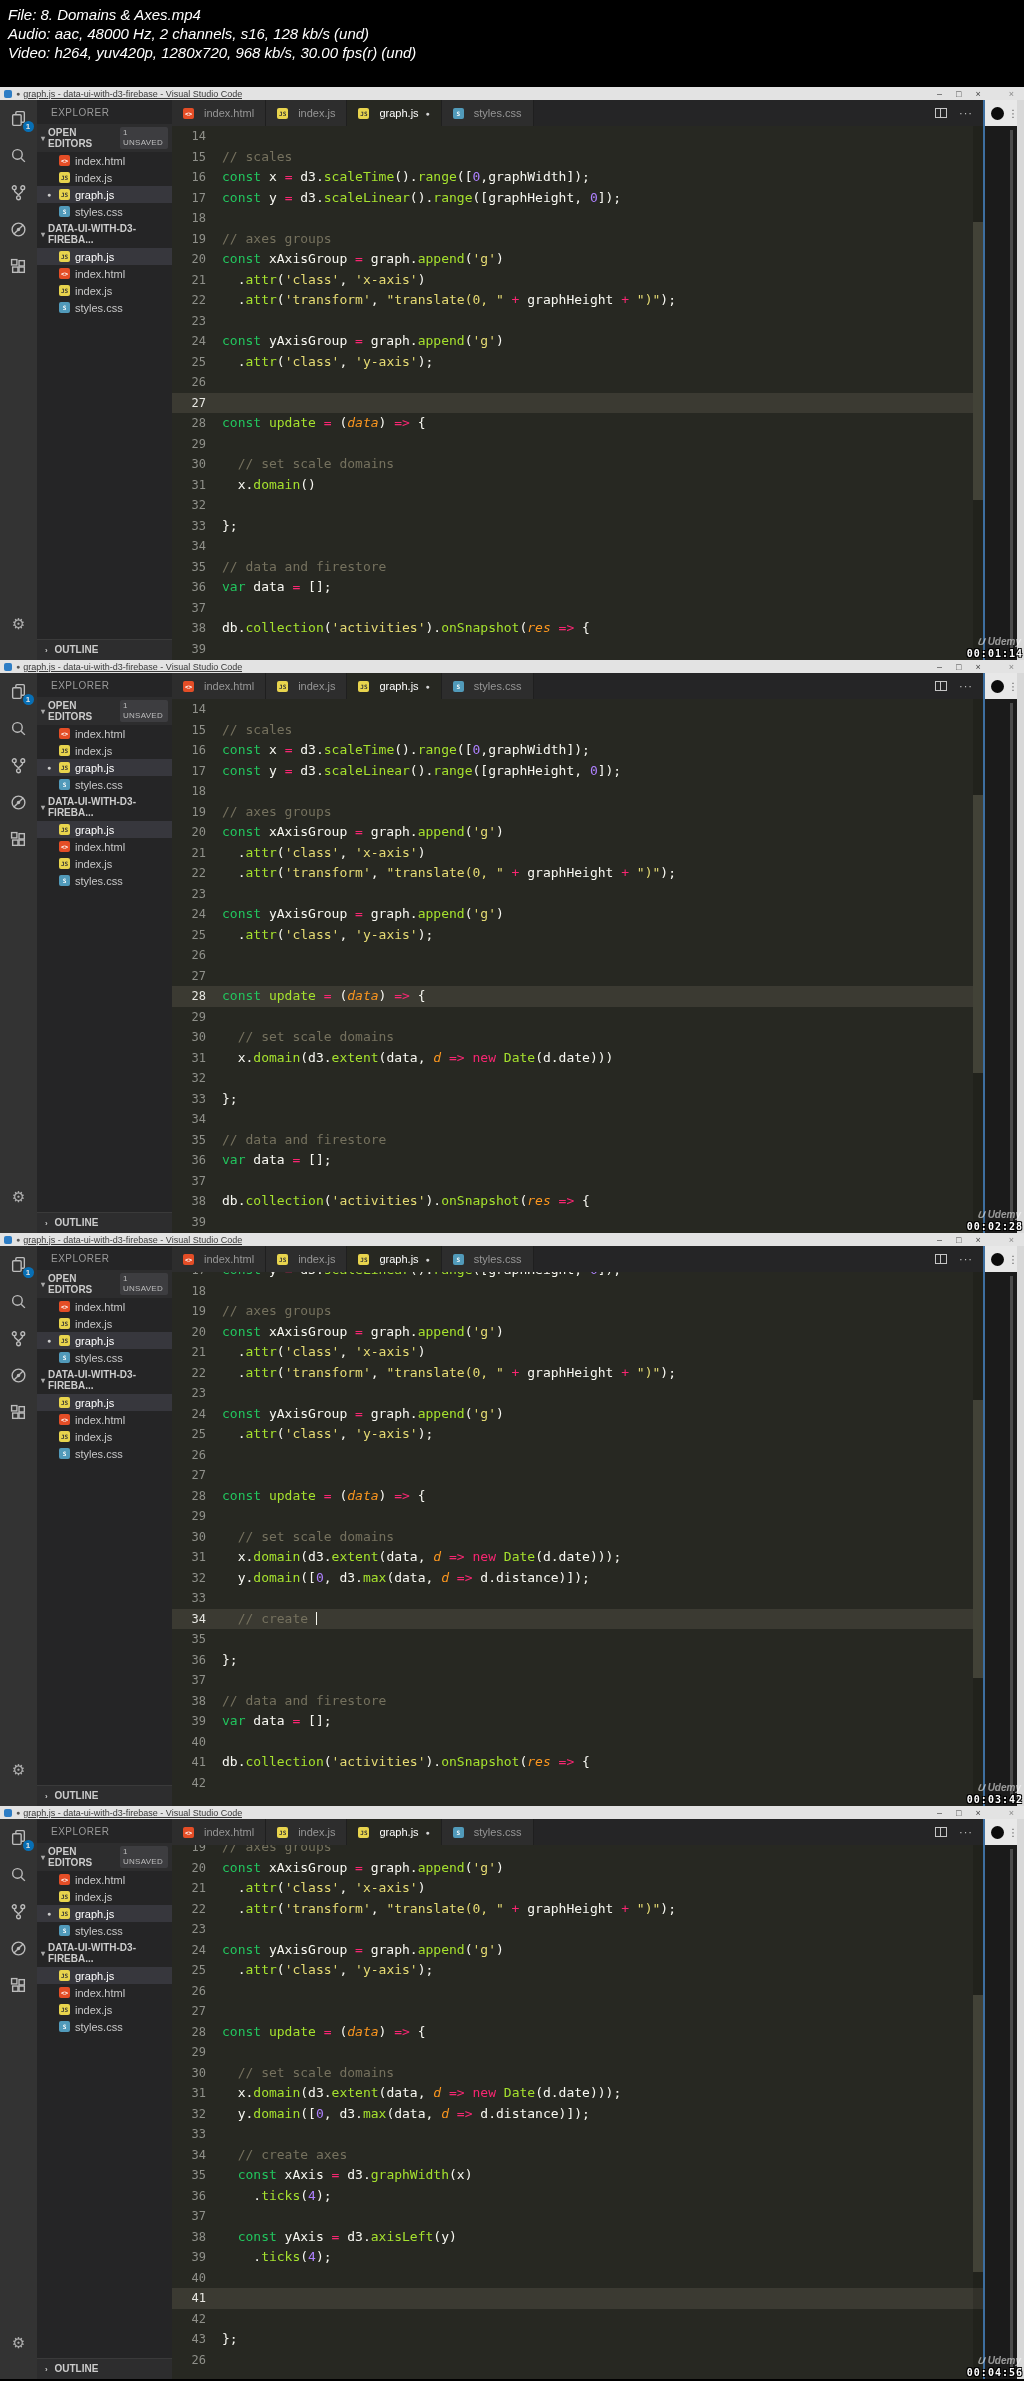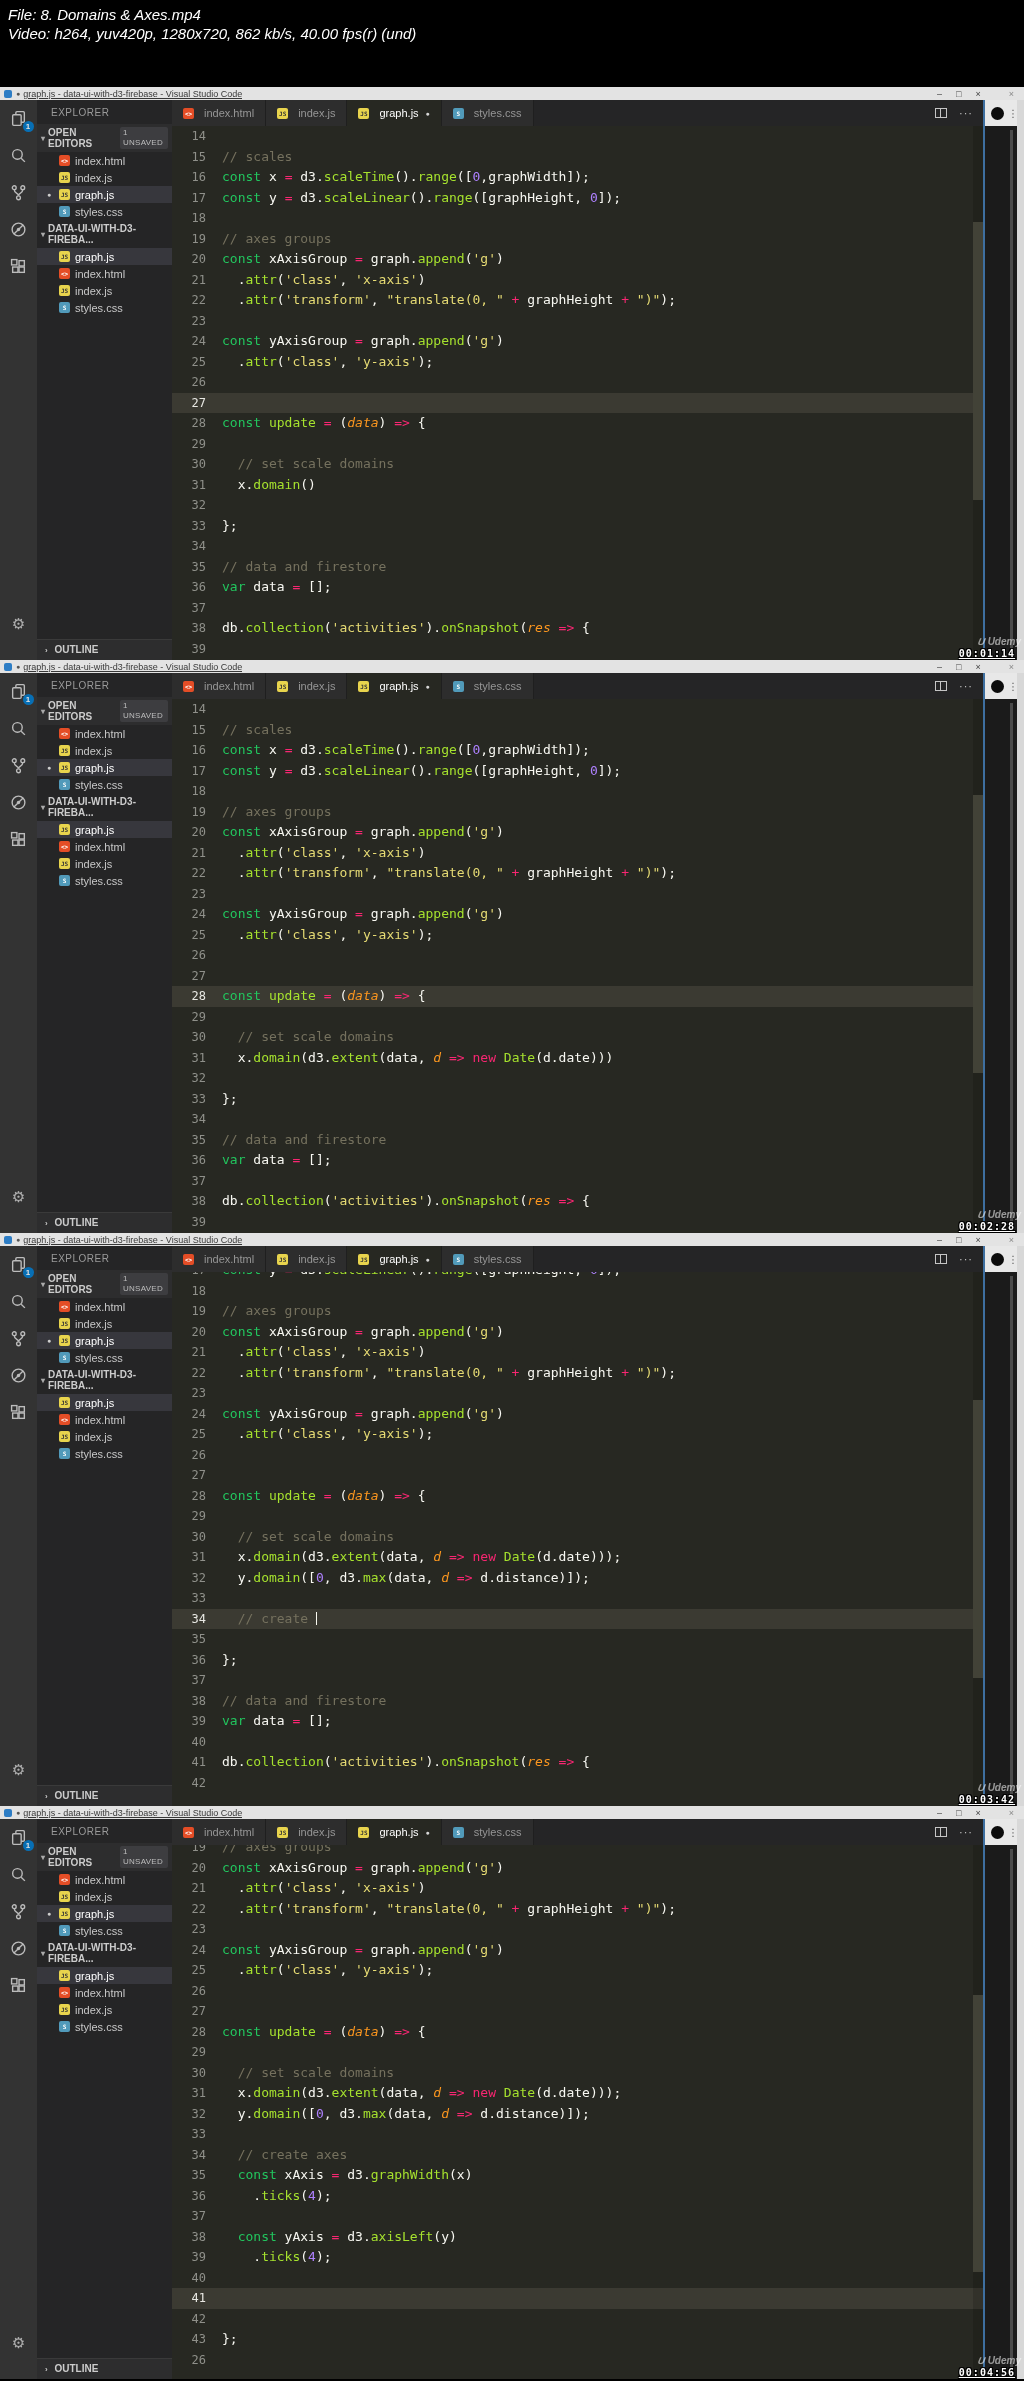--- a/index.html
+++ b/index.html
@@ -68,28 +68,29 @@
   
   .rightstrip{width:39px;flex:0 0 auto;background:#1b1b1b;border-left:2px solid #3e6fa0;position:relative;}
   .rs-top{height:26px;background:#e8e8e8;display:flex;align-items:center;justify-content:center;gap:4px;}
   .cam-circle{width:13px;height:13px;border-radius:50%;background:#0c0c0c;}
   .kebab{color:#555;font-size:10px;}
   .rs-white{position:absolute;top:0;right:0;bottom:0;width:7px;background:#d8d8d8;}
   .rs-scroll{position:absolute;top:30px;bottom:8px;right:11px;width:3px;background:#4a4a4a;}
   
   .wm{position:absolute;right:3px;bottom:13px;color:rgba(255,255,255,.55);font:italic bold 10px "Liberation Sans",sans-serif;display:flex;align-items:center;gap:2px;}
   .wm-logo{display:inline-block;transform:skewX(-12deg);font-weight:bold;}
-  .ts{position:absolute;right:9px;bottom:1px;color:#fff;font:bold 10px "DejaVu Sans Mono",monospace;text-shadow:1px 1px 0 #000,-1px -1px 0 #000,1px -1px 0 #000,-1px 1px 0 #000;letter-spacing:1px;text-decoration:underline;}
+  .ts{position:absolute;right:1px;bottom:1px;color:#fff;font:bold 10px "DejaVu Sans Mono",monospace;text-shadow:1px 1px 0 #000,-1px -1px 0 #000,1px -1px 0 #000,-1px 1px 0 #000;letter-spacing:1px;}
 </style>
 </head>
 <body>
 
 <div class="meta">
   <div>File: 8. Domains &amp; Axes.mp4</div>
-  <div>Video: h264, yuv420p, 1280x720, 862 kb/s, 40.00 fps(r) (und)</div>
+  <div>Audio: aac, 48000 Hz, 2 channels, s16, 128 kb/s (und)</div>
+  <div>Video: h264, yuv420p, 1280x720, 968 kb/s, 30.00 fps(r) (und)</div>
 </div>
 
 <div id="frames-container">
   <div class="frame">
     <div class="titlebar">
       <span class="vsc-logo"></span>
       <span class="t-dirty">●</span>
       <span class="t-title">graph.js - data-ui-with-d3-firebase - Visual Studio Code</span>
       <span class="win-controls">
         <span>–</span>

